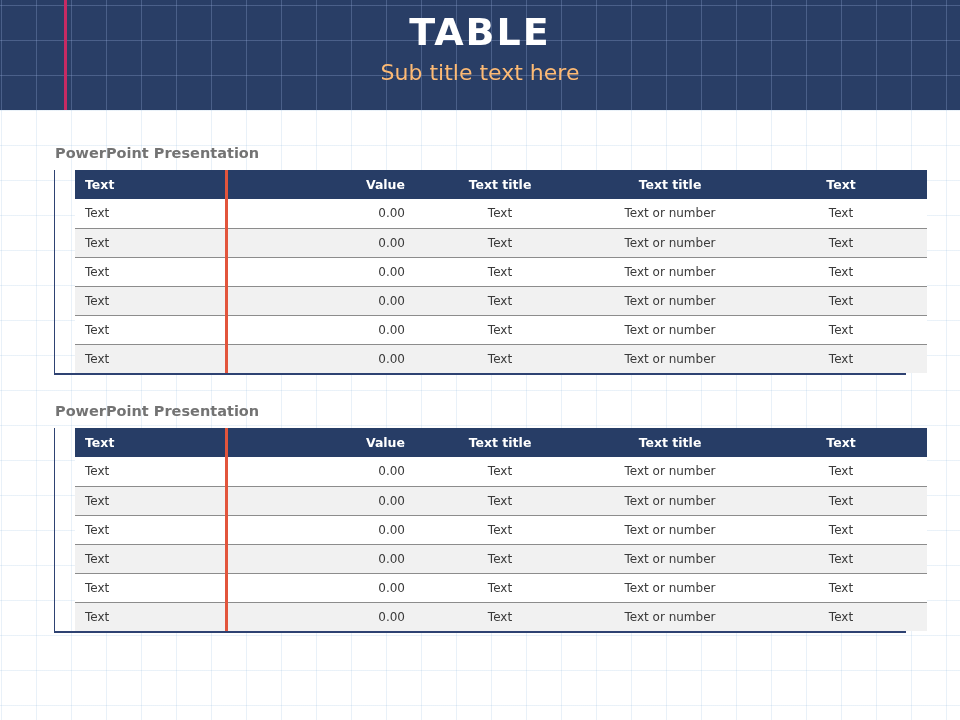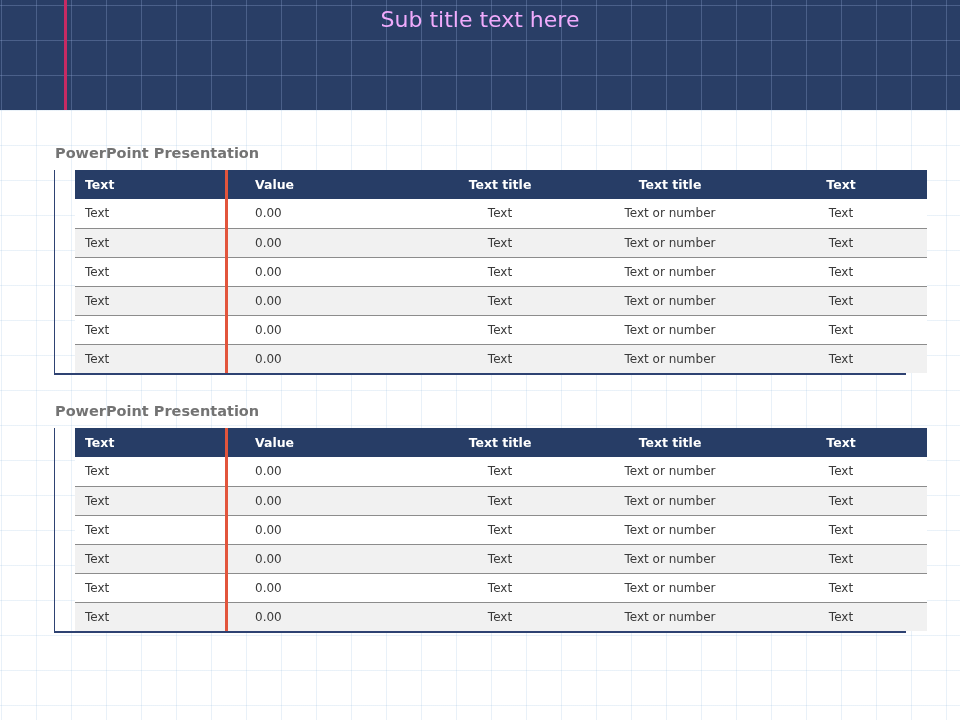--- a/index.html
+++ b/index.html
@@ -68,21 +68,21 @@
     font-weight: bold;
     letter-spacing: 2px;
     color: #ffffff;
     line-height: 1.05;
   }
   .banner-subtitle {
     margin: 0;
     padding-top: 7px;
     font-size: 22px;
     font-weight: normal;
-    color: #f0abfc;
+    color: #fdba74;
     letter-spacing: 0px;
   }
 
   
   .content {
     position: absolute;
     top: 110px; left: 0;
     width: 960px;
     z-index: 3;
   }
@@ -137,22 +137,22 @@
   table.data-table tbody tr:nth-child(even) td { background-color: #F1F1F1; }
   table.data-table tbody tr:last-child td { border-bottom: none; }
 
   
   .col-0 { width: 170px; text-align: left; }
   .col-1 { width: 170px; }
   .col-2 { width: 170px; text-align: center; }
   .col-3 { width: 170px; text-align: center; }
   .col-4 { width: 172px; text-align: center; }
 
-  th.col-1 { text-align: left; margin-left: 16px; }
-  td.col-1 { text-align: left; padding-right: 52px; }
+  th.col-1 { text-align: right; margin-left: 16px; }
+  td.col-1 { text-align: right; padding-right: 52px; }
 
   
   .red-divider {
     position: absolute;
     top: 0;
     left: 170px;
     width: 3px;
     height: 100%;
     background-color: #E2553C;
     z-index: 5;
@@ -161,20 +161,21 @@
 </style>
 </head>
 <body>
 
 <div class="page-bg"></div>
 
 <div class="banner">
   <div class="banner-grid"></div>
   <div class="banner-accent"></div>
   <div class="banner-text">
+    <h1 class="banner-title">TABLE</h1>
     <div class="banner-subtitle">Sub title text here</div>
   </div>
 </div>
 
 <div class="content">
 
   <div class="section section-1">
     <div class="section-heading">PowerPoint Presentation</div>
     <div class="tbl-wrap">
       <table class="data-table">

